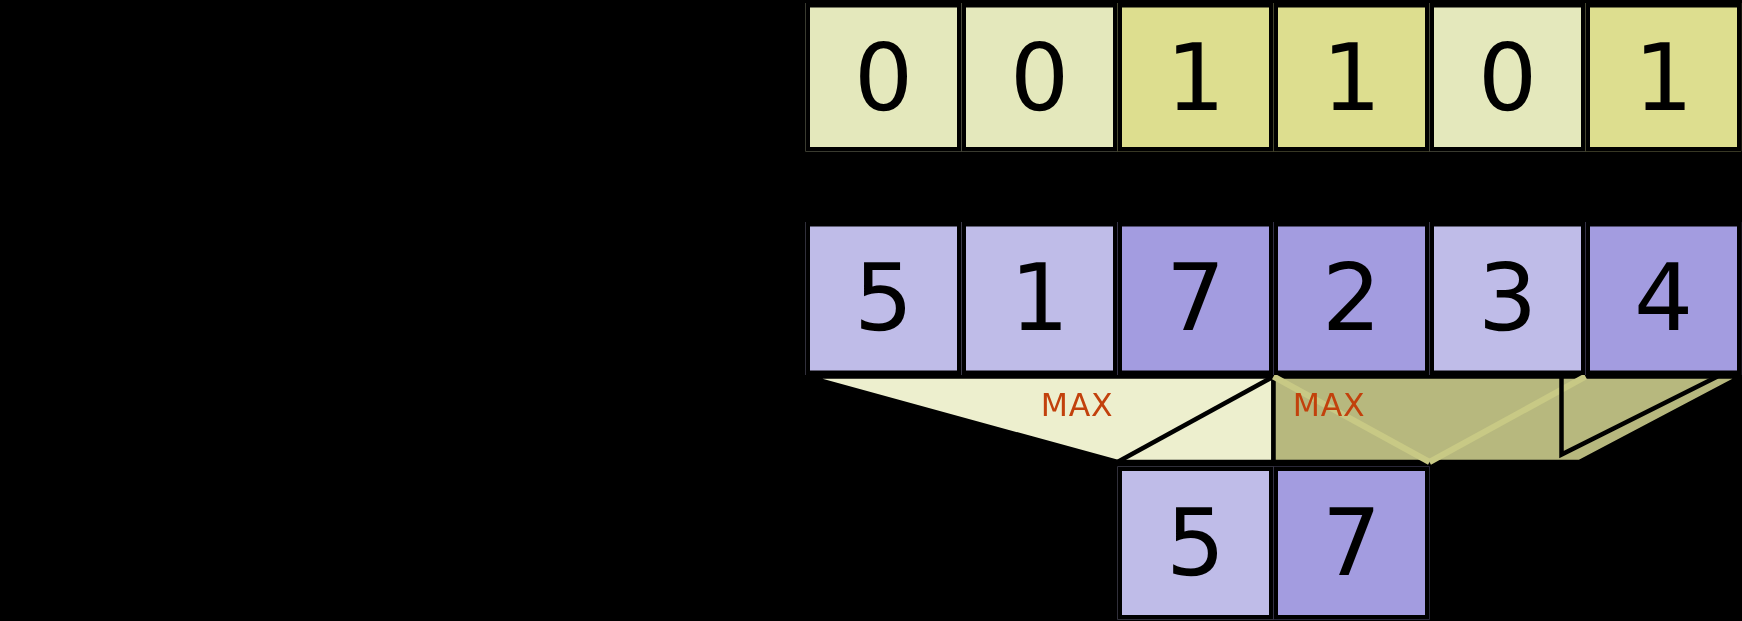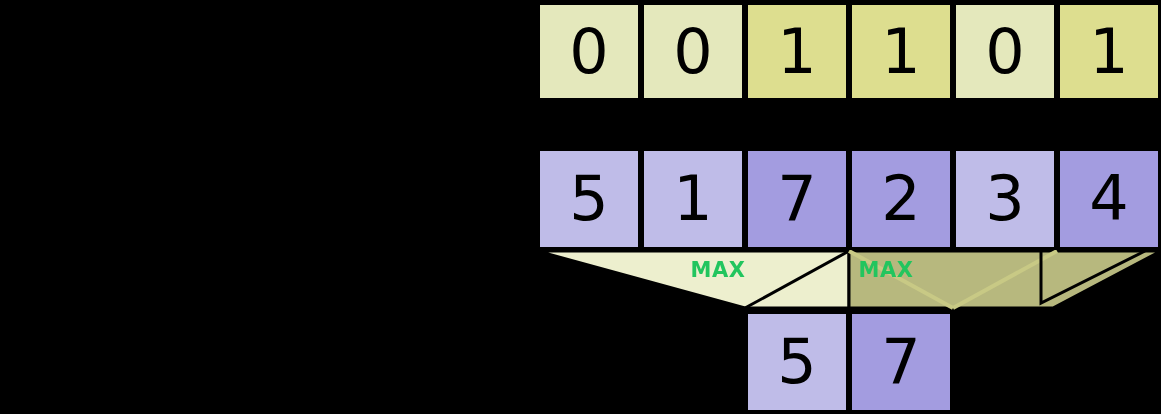--- a/index.html
+++ b/index.html
@@ -71,22 +71,22 @@
   }
   #row-output .cell {
     width: 104px;
     height: 102px;
     font-size: 62px;
   }
 
   .max-label {
     position: absolute;
     font-size: 21px;
-    font-weight: bold;
-    color: #22c55e;
+    font-weight: normal;
+    color: #c2410c;
     letter-spacing: 0.5px;
     white-space: nowrap;
     transform: translate(-50%, -50%);
   }
 </style>
 </head>
 <body>
 
 <div id="stage">
 

